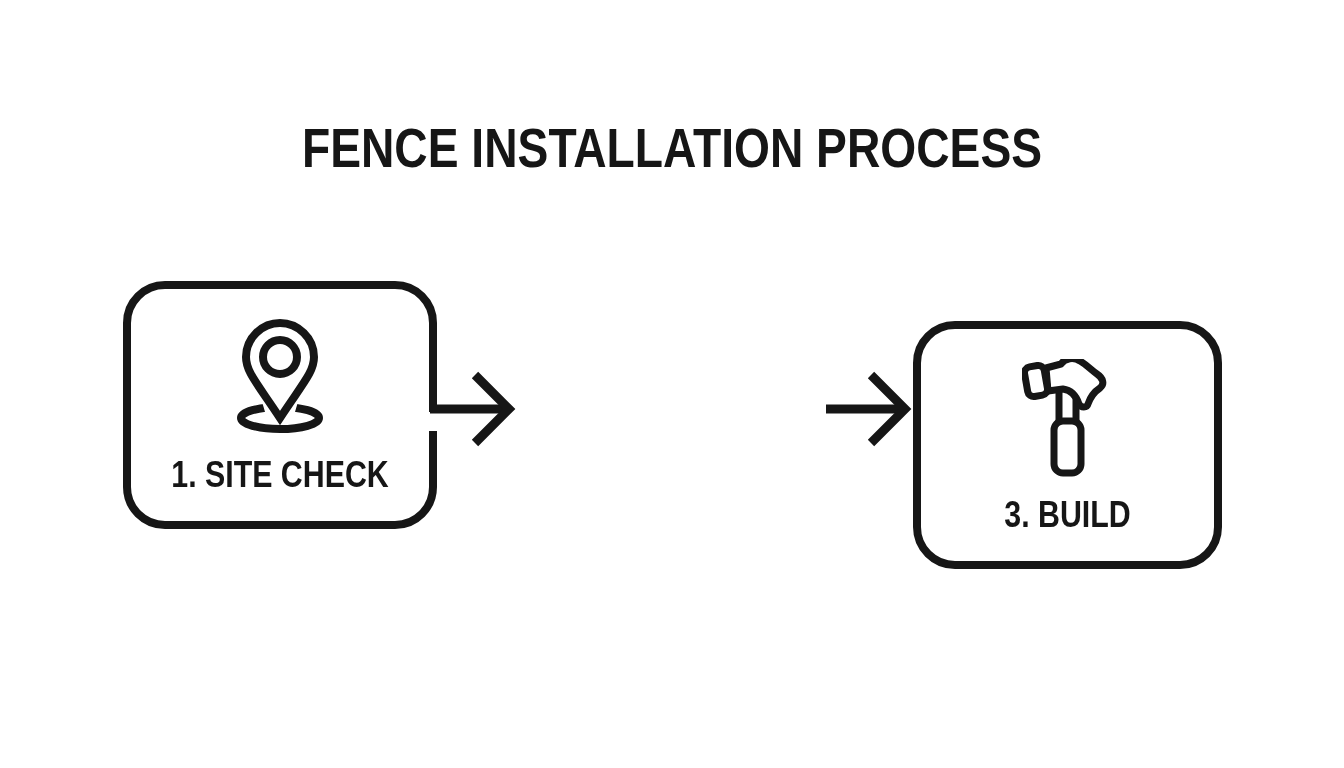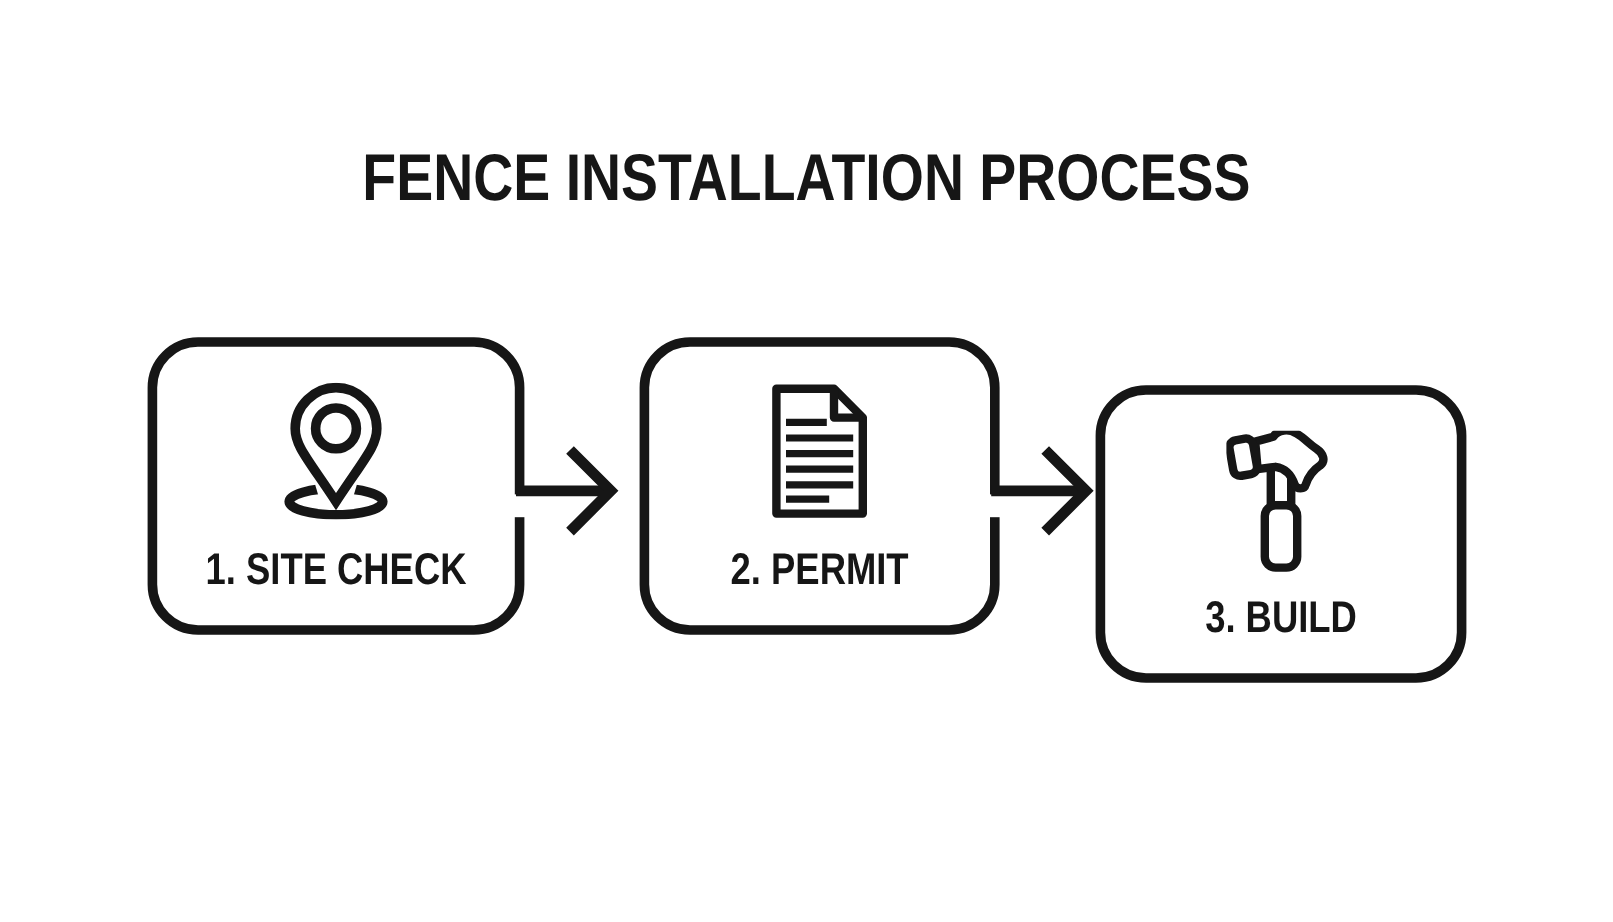--- a/index.html
+++ b/index.html
@@ -94,37 +94,20 @@
       <svg width="88" height="114" viewBox="0 0 88 114" aria-hidden="true">
         <ellipse cx="44" cy="99" rx="39" ry="11" fill="none" stroke="currentColor" stroke-width="8"></ellipse>
         <path d="M24,76 L64,76 L56,103 L32,103 Z" fill="#ffffff" stroke="none"></path>
         <path d="M44,4 C26,4 10,19 10,38 C10,53 21,64 44,99 C67,64 78,53 78,38 C78,19 62,4 44,4 Z" fill="#ffffff" stroke="currentColor" stroke-width="8"></path>
         <circle cx="44" cy="38" r="17" fill="#ffffff" stroke="currentColor" stroke-width="8"></circle>
       </svg>
     </span>
     <div class="step-label">1. SITE CHECK</div>
   </section>
 
-  <section class="step-box box-2">
-    <span class="icon-wrap icon">
-      <svg width="84" height="114" viewBox="0 0 84 114" aria-hidden="true">
-        <path d="M6,5 H54 L78,29 V109 H6 Z" fill="#ffffff" stroke="currentColor" stroke-width="7" stroke-linejoin="round"></path>
-        <path d="M54,5 V29 H78" fill="none" stroke="currentColor" stroke-width="7" stroke-linejoin="round"></path>
-        <g stroke="currentColor" stroke-width="6" stroke-linecap="square">
-          <path d="M17,33 H45"></path>
-          <path d="M17,46 H67"></path>
-          <path d="M17,59 H67"></path>
-          <path d="M17,72 H67"></path>
-          <path d="M17,85 H67"></path>
-          <path d="M17,97 H47"></path>
-        </g>
-      </svg>
-    </span>
-    <div class="step-label">2. PERMIT</div>
-  </section>
 
   <section class="step-box box-3">
     <span class="icon-wrap icon">
       <svg width="92" height="118" viewBox="0 0 92 118" aria-hidden="true">
         <g fill="#ffffff" stroke="currentColor" stroke-width="7" stroke-linejoin="round">
           <rect x="37" y="28" width="17" height="38"></rect>
           <path d="M24,9 L39,5 C43,-1 52,-2 58,2 C65,6 69,11 75,15 C81,19 83,25 78,29 C72,33 68,39 66,45 C65,49 59,49 57,45 C54,36 48,31 41,30 L26,32 Z"></path>
           <rect x="4" y="7" width="20" height="30" rx="6" transform="rotate(-10 14 22)"></rect>
           <rect x="32" y="62" width="27" height="52" rx="9"></rect>
         </g>

